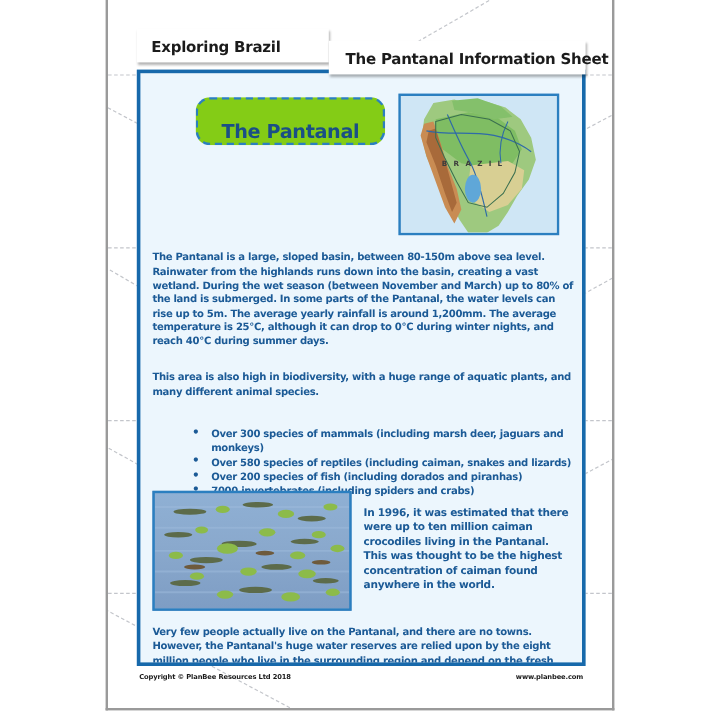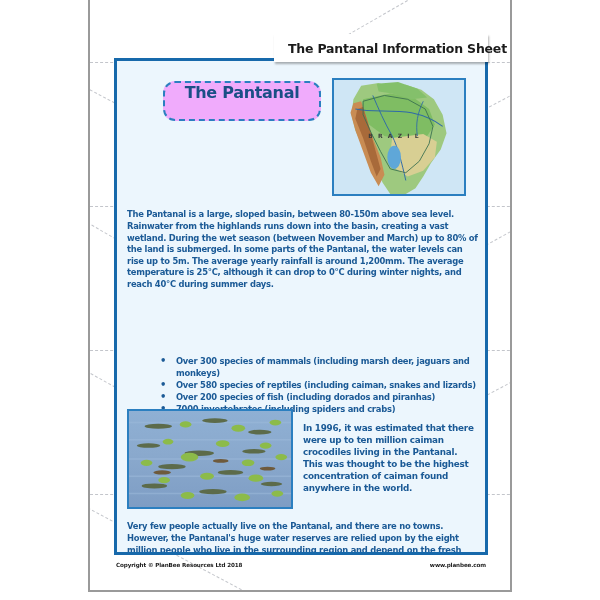--- a/index.html
+++ b/index.html
@@ -110,25 +110,25 @@
     height: 100%;
   }
 
   
   .title-pill {
     position: absolute;
     left: 46px;
     top: 20px;
     width: 154px;
     height: 36px;
-    background: #f0abfc;
+    background: #84cc16;
     border: 2px dashed #2b7fc0;
     border-radius: 12px;
     display: flex;
-    align-items: flex-start;
+    align-items: flex-end;
     justify-content: center;
     z-index: 10;
   }
   .title-text {
     font-family: "DejaVu Sans", sans-serif;
     font-weight: bold;
     font-size: 16px;
     color: #1a4f86;
     letter-spacing: -0.3px;
   }
@@ -270,20 +270,23 @@
   }
 </style>
 </head>
 <body>
 
 <div id="root">
 
   <div class="sheet">
 
     <div class="header-row">
+      <div class="hdr-tab left">
+        <span class="hdr-text">Exploring Brazil</span>
+      </div>
       <div class="hdr-tab right">
         <span class="hdr-text">The Pantanal Information Sheet</span>
       </div>
     </div>
 
     <div class="panel">
       <div class="panel-inner">
 
         <div class="title-pill">
           <span class="title-text">The Pantanal</span>
@@ -315,20 +318,21 @@
             <path d="M30,22 L52,16 L76,20 L94,30 L102,48 L98,66 L88,84 L74,96 L58,92 L48,74 L38,54 L30,36 Z" fill="none" stroke="#3a6f4f" stroke-width=".9"></path>
 
             <ellipse cx="62" cy="80" rx="7" ry="12" fill="#5fa7d8"></ellipse>
 
             <text x="62" y="60" font-family="DejaVu Sans, sans-serif" font-size="6.2" font-weight="bold" fill="#3c3c3c" text-anchor="middle" letter-spacing="1.6" aria-label="B R A Z I L">B R A Z I L</text>
           </svg>
         </div>
 
         <p class="bodytext para-2">The Pantanal is a large, sloped basin, between 80-150m above sea level. Rainwater from the highlands runs down into the basin, creating a vast wetland. During the wet season (between November and March) up to 80% of the land is submerged. In some parts of the Pantanal, the water levels can rise up to 5m. The average yearly rainfall is around 1,200mm. The average temperature is 25°C, although it can drop to 0°C during winter nights, and reach 40°C during summer days.</p>
 
+        <p class="bodytext para-3">This area is also high in biodiversity, with a huge range of aquatic plants, and many different animal species.</p>
 
         <ul class="bullets">
           <li>Over 300 species of mammals (including marsh deer, jaguars and monkeys)</li>
           <li>Over 580 species of reptiles (including caiman, snakes and lizards)</li>
           <li>Over 200 species of fish (including dorados and piranhas)</li>
           <li>7000 invertebrates (including spiders and crabs)</li>
         </ul>
 
         <div class="photo-fig">
           <svg viewBox="0 0 166 100" preserveAspectRatio="none">

